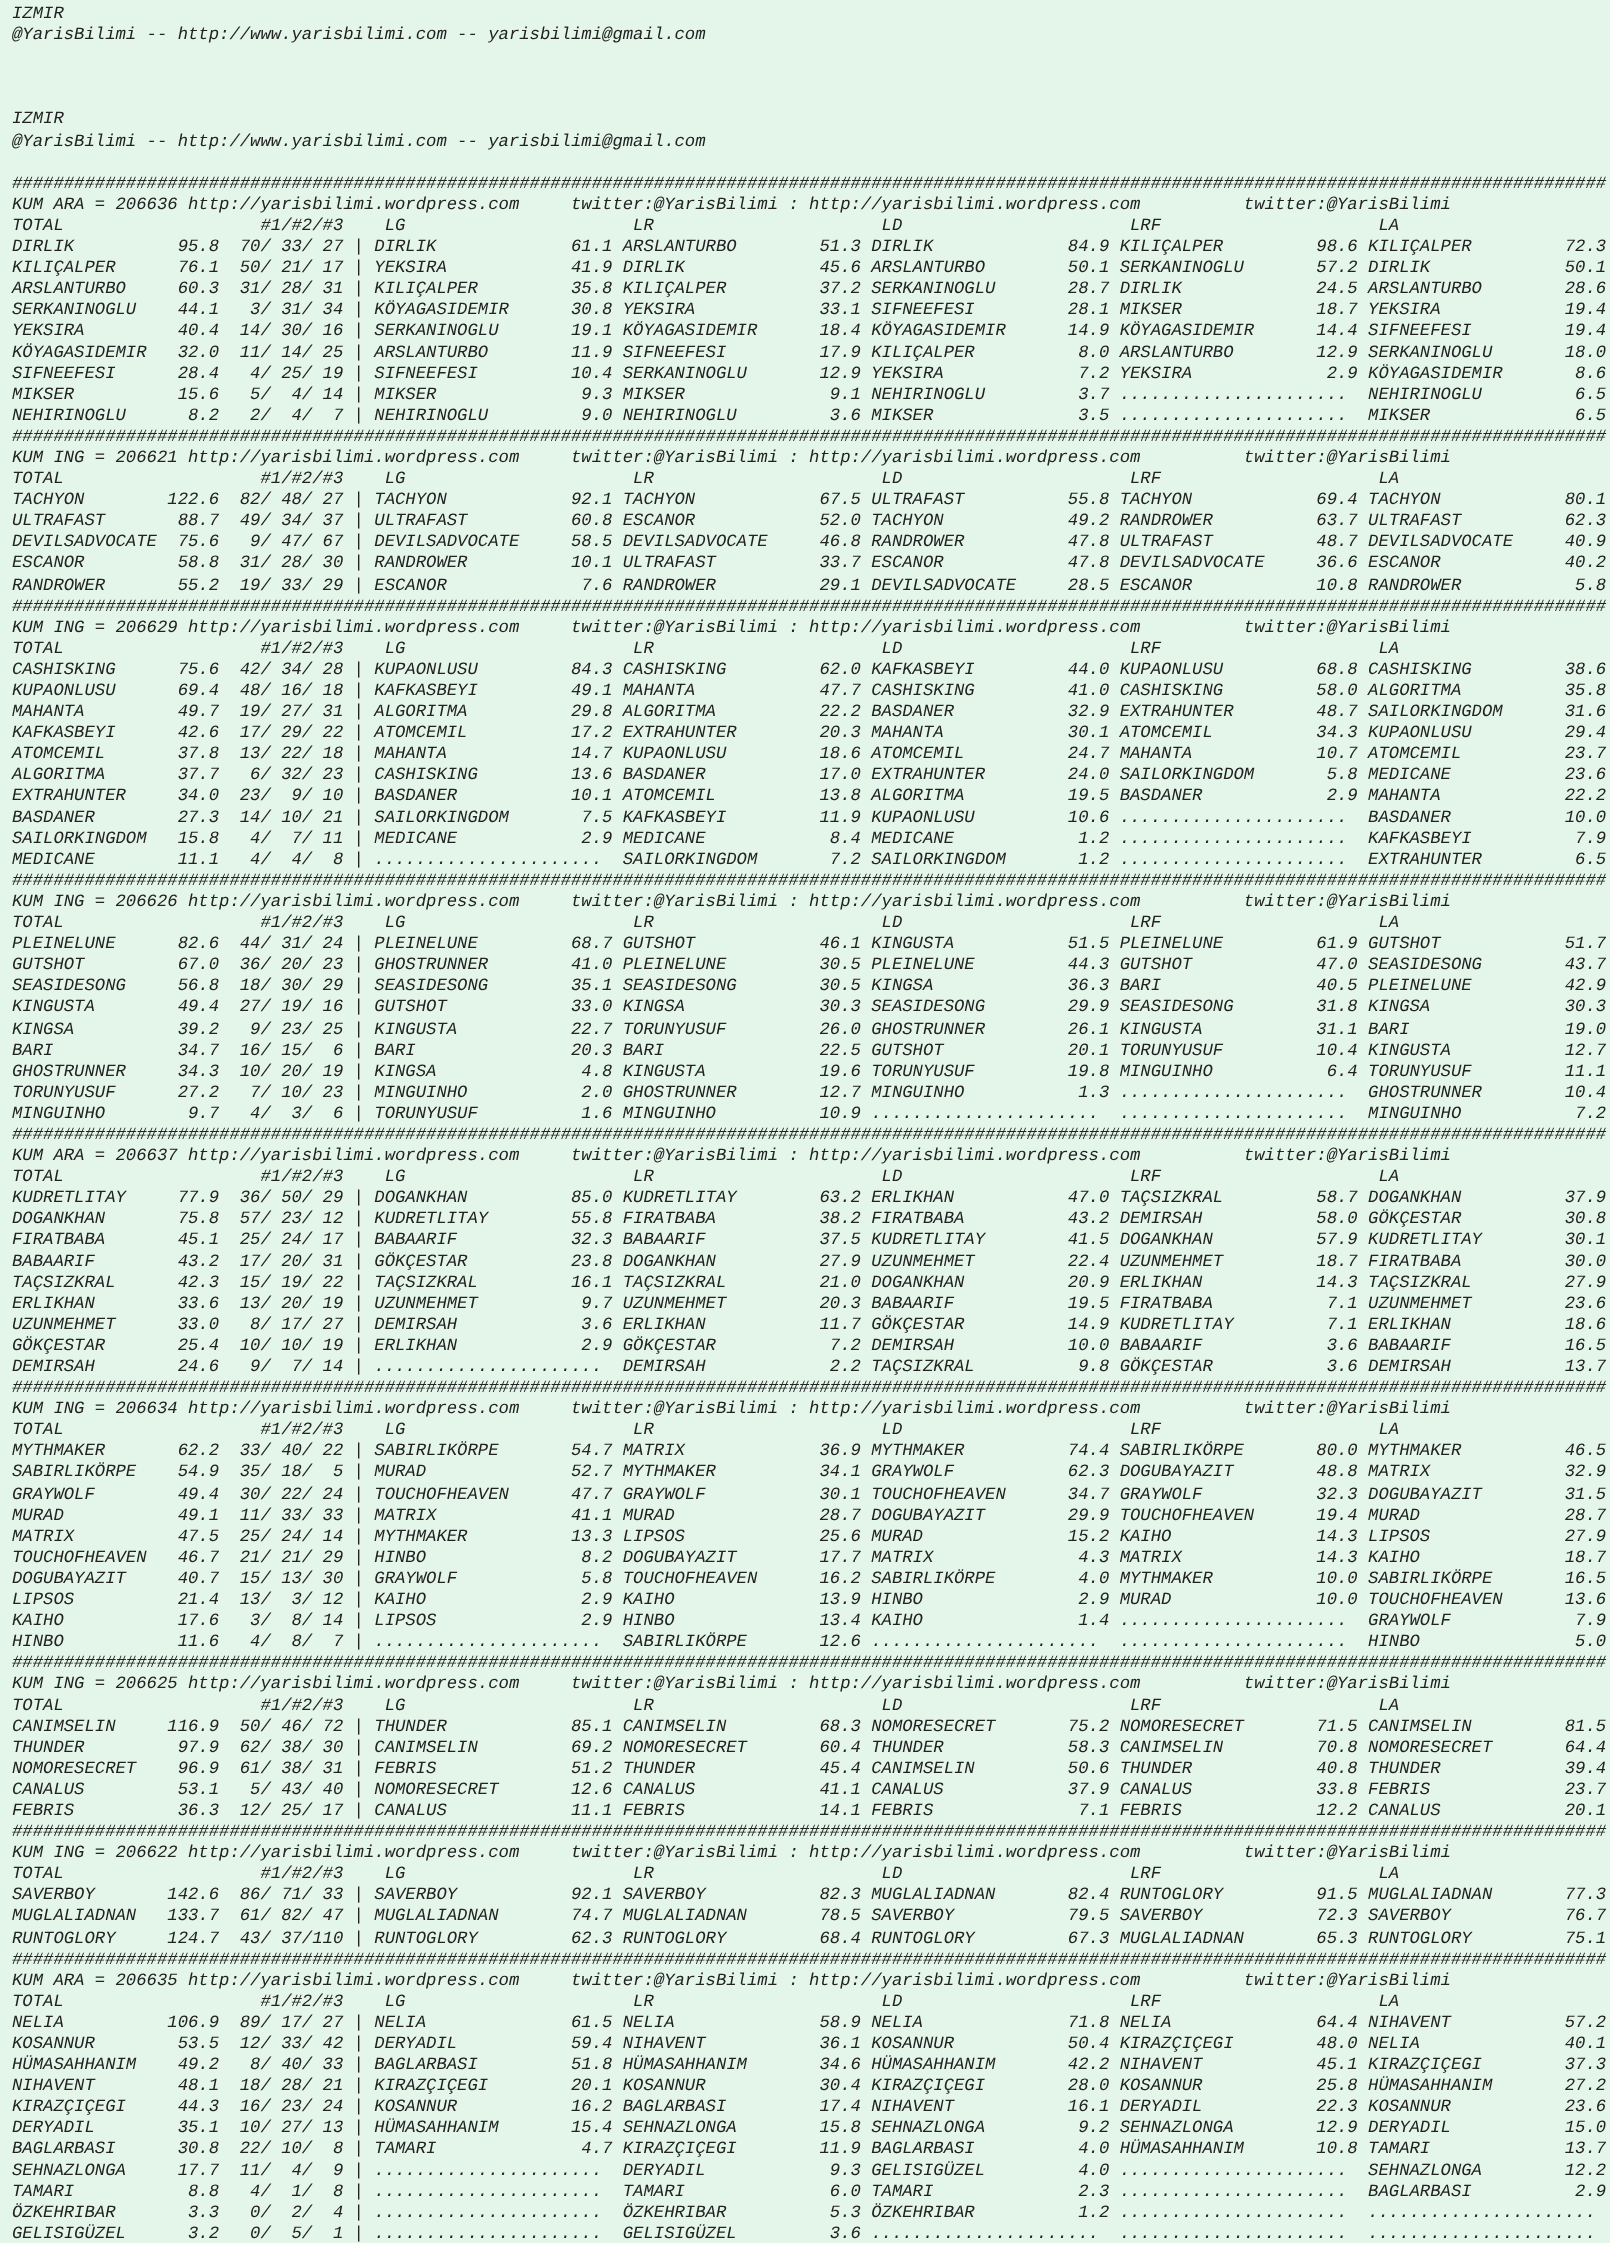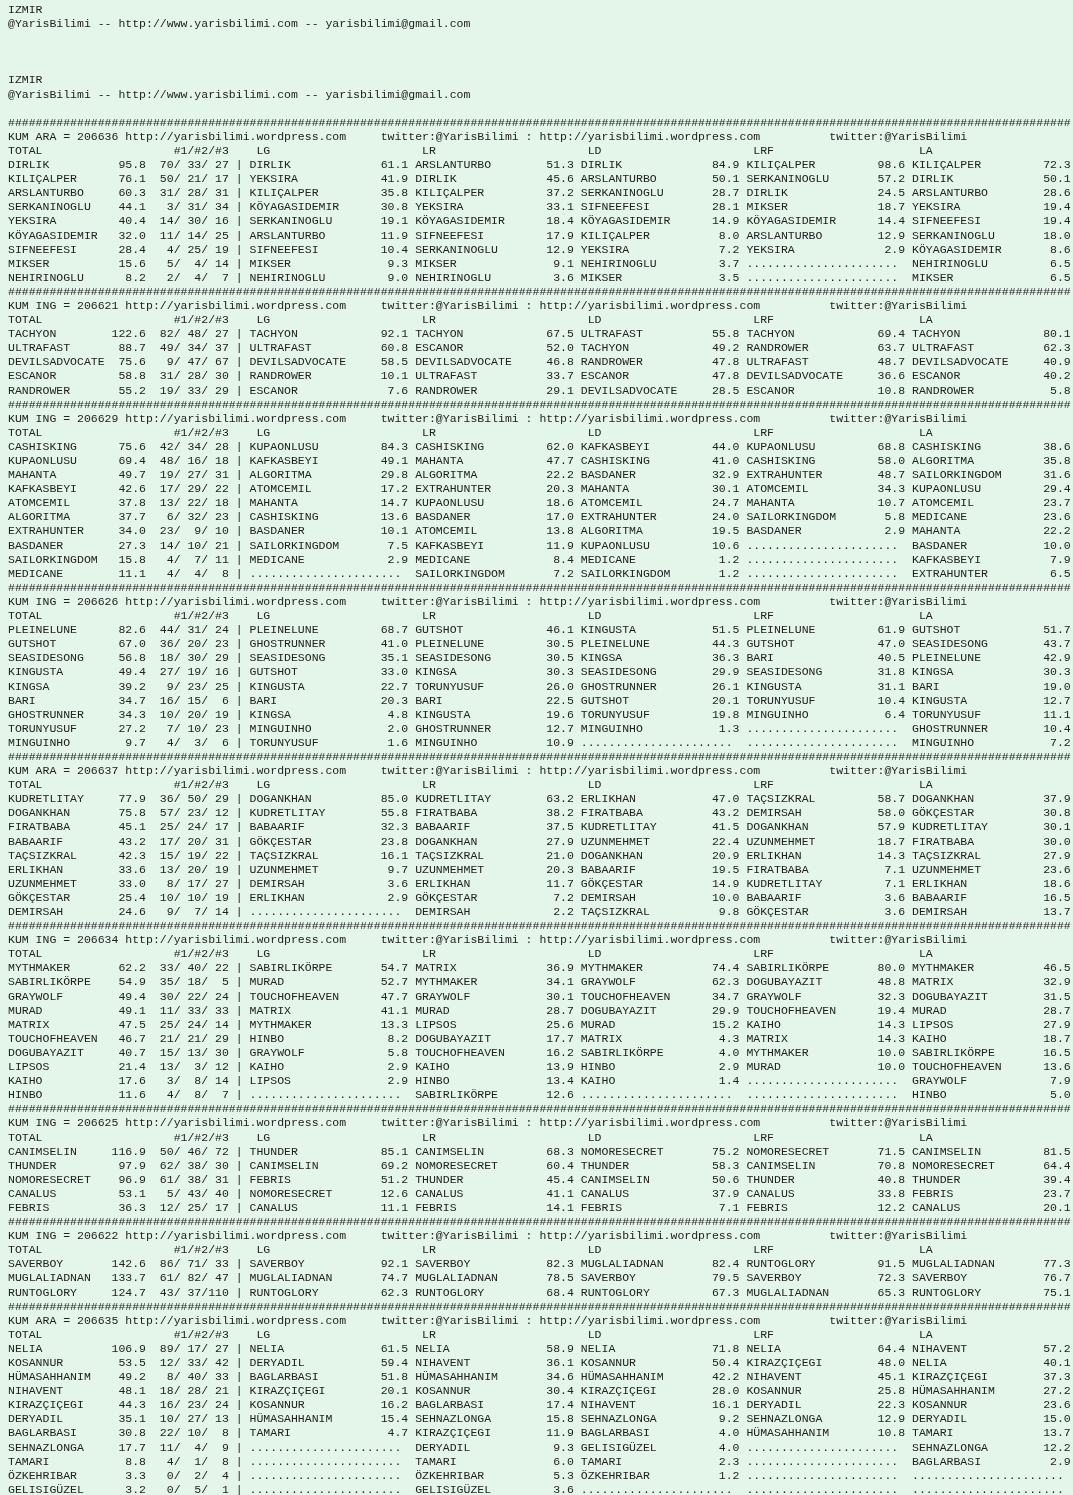--- a/index.html
+++ b/index.html
@@ -9,20 +9,21 @@
     overflow:hidden;
   }
   .page{padding:3px 0 0 8px;}
   pre.mono{
     margin:0;
     font-family:"Liberation Mono","DejaVu Sans Mono",monospace;
     font-size:11.5px;
     line-height:14.1px;
     color:#222;
     white-space:pre;
+    font-style:italic;
   }
 </style>
 </head>
 <body>
 
 <div class="page">
   <pre class="mono" id="intro-block">IZMIR
 @YarisBilimi -- http://www.yarisbilimi.com -- yarisbilimi@gmail.com
 
 

